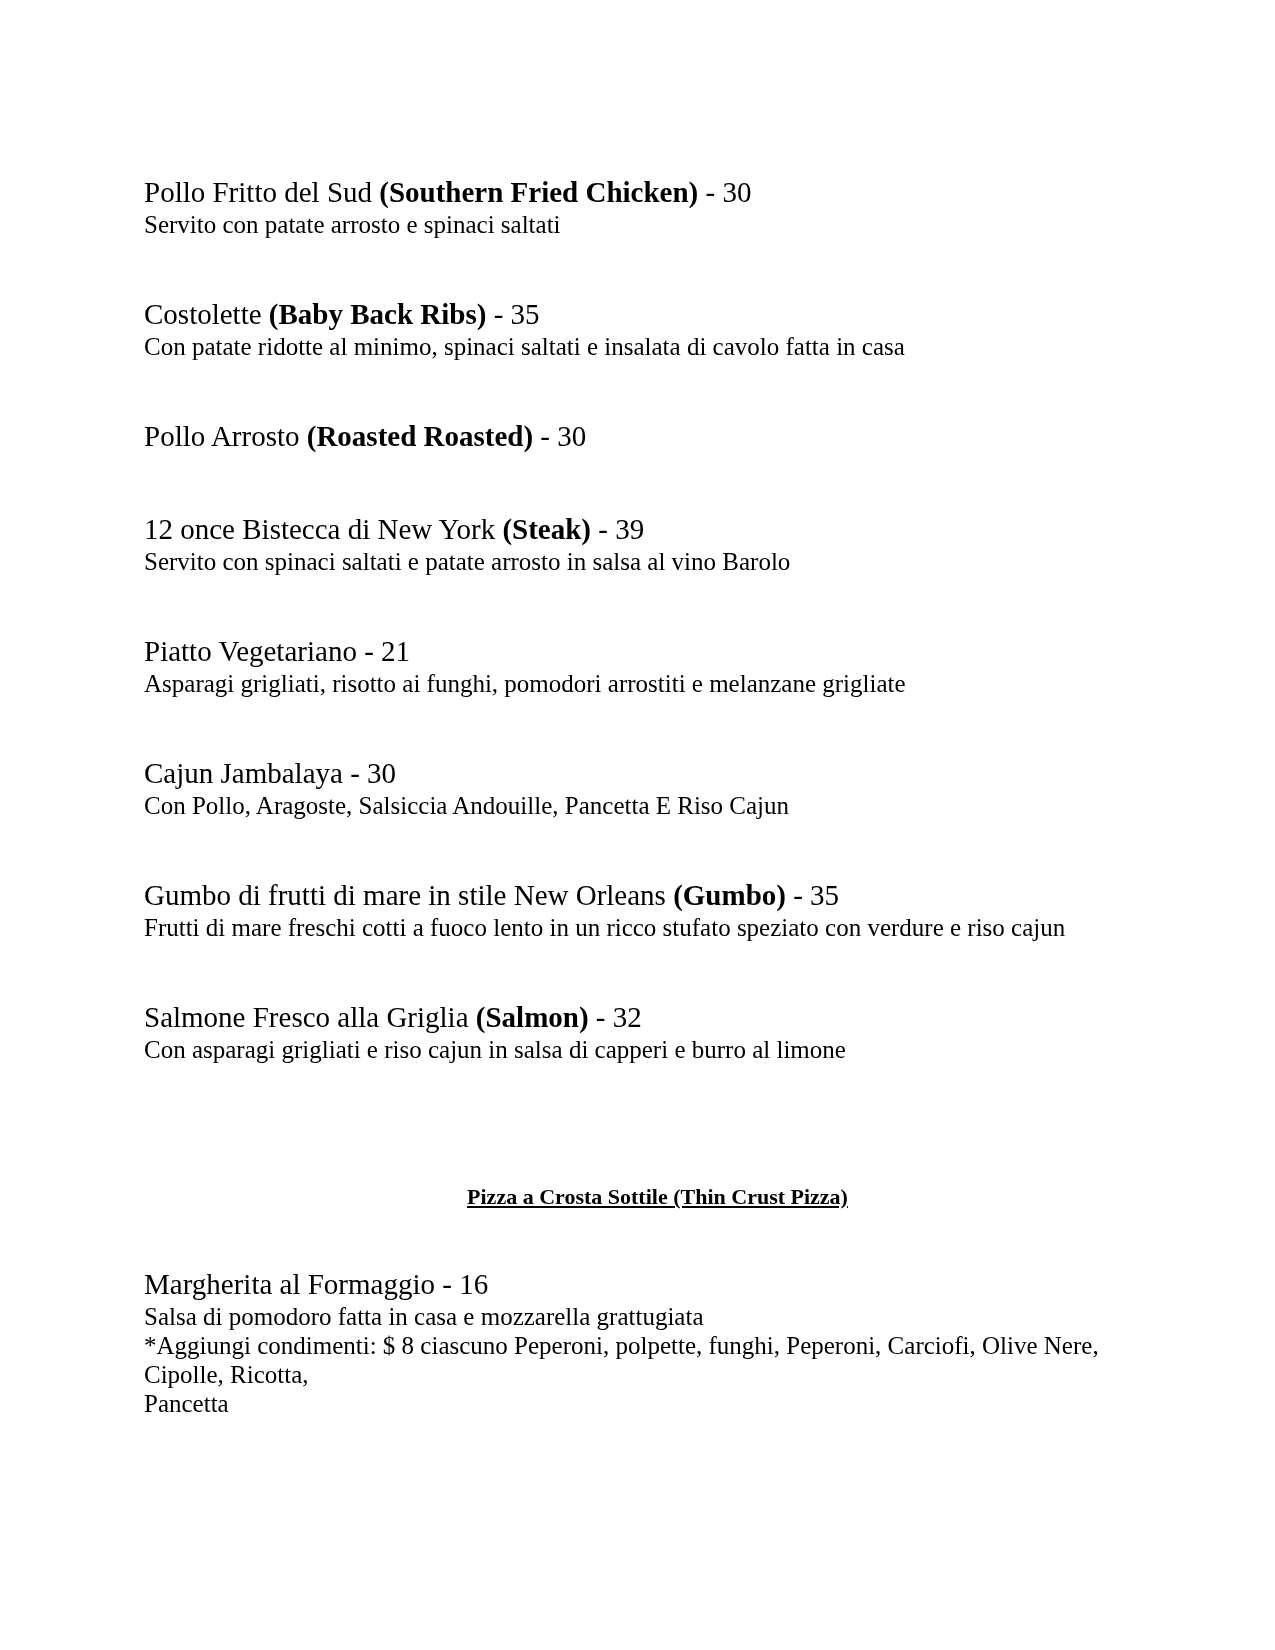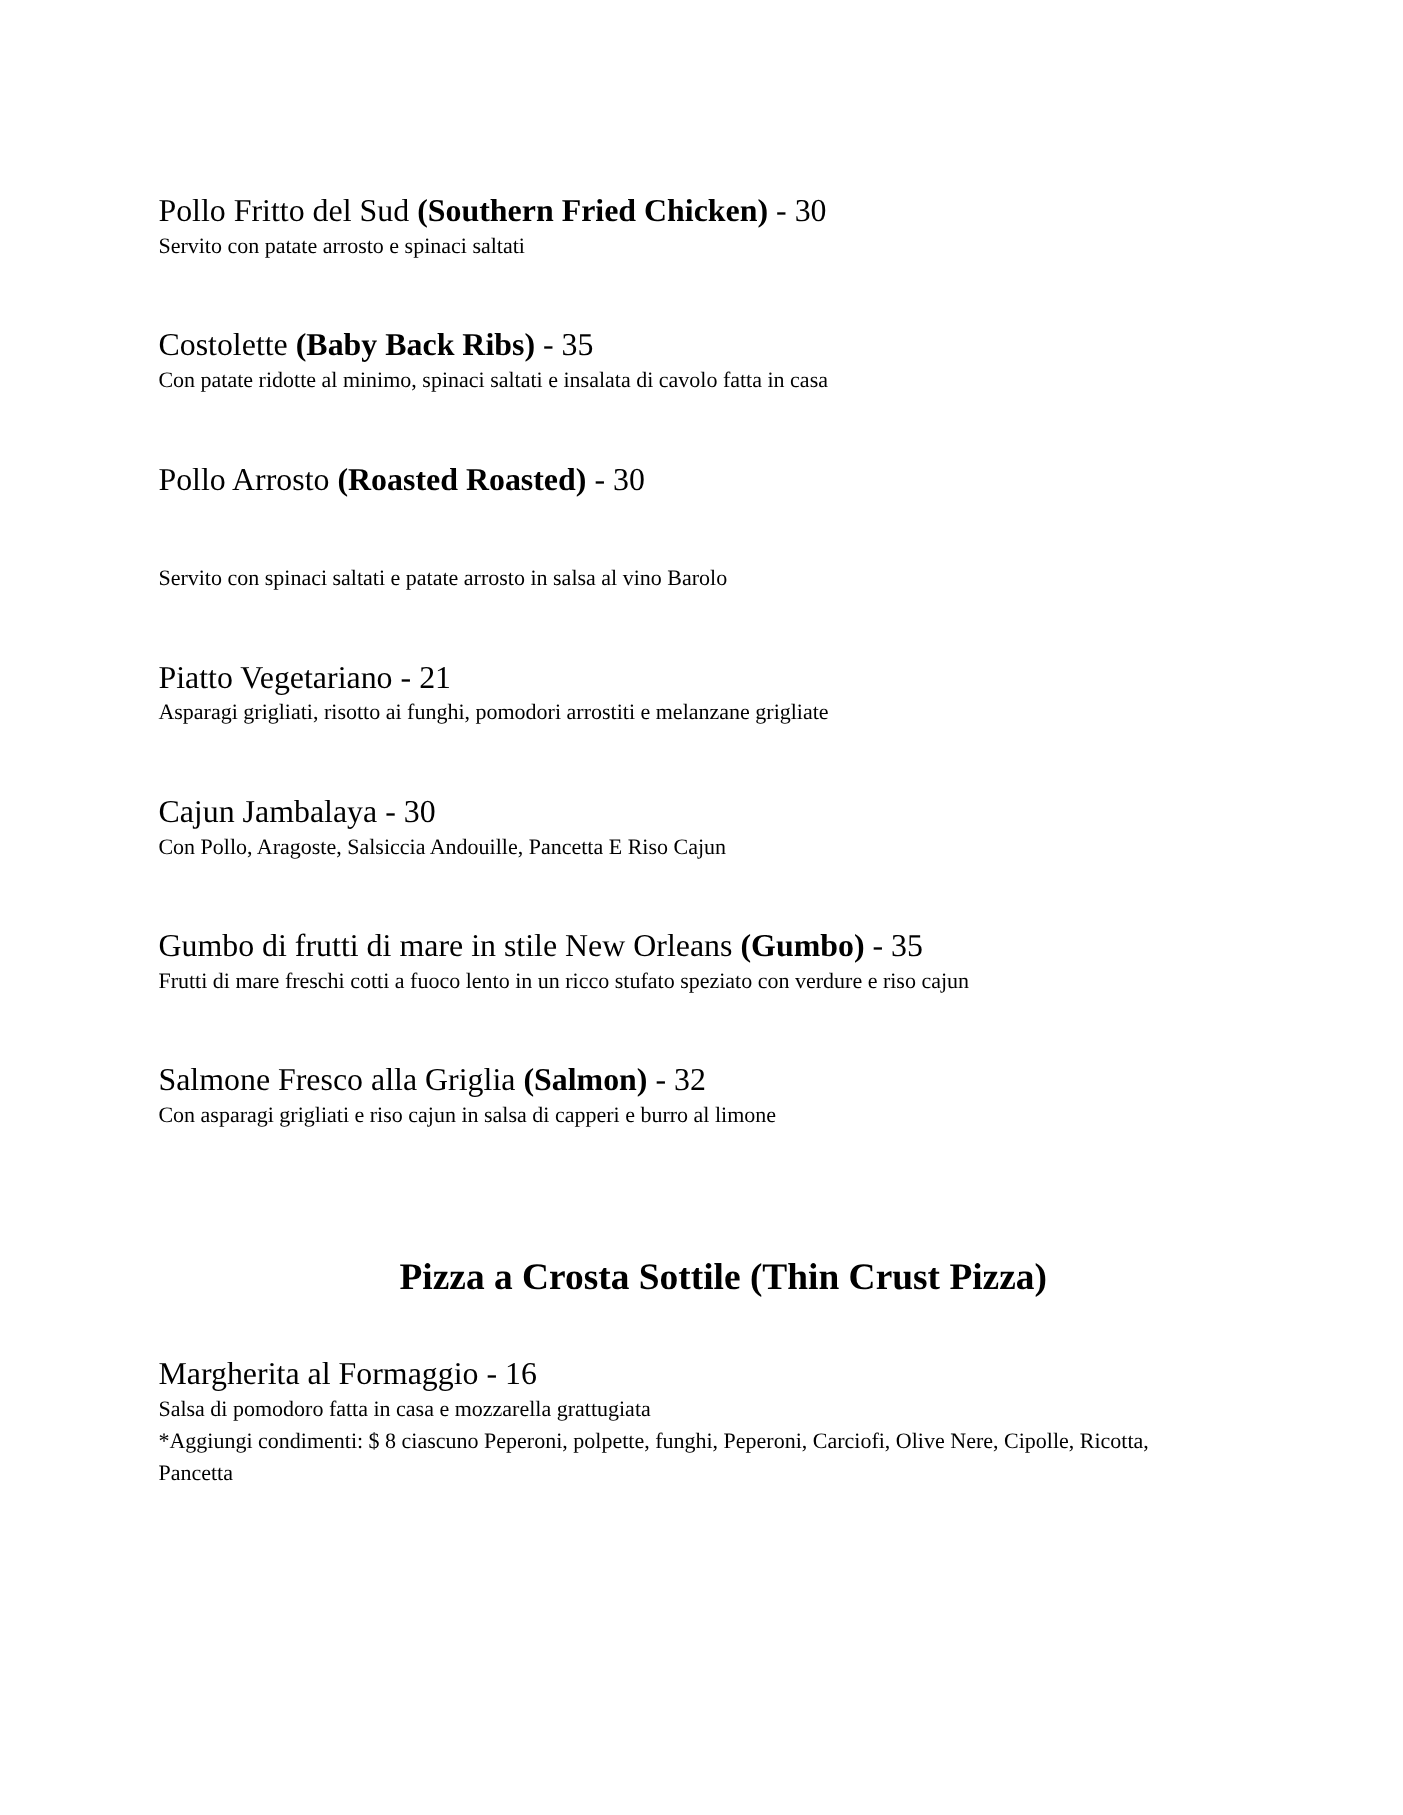--- a/index.html
+++ b/index.html
@@ -24,31 +24,32 @@
   .item-title {
     font-size: 29px;
     line-height: 35px;
     font-weight: normal;
     white-space: pre-wrap;
   }
   .item-title .bold {
     font-weight: bold;
   }
   .item-desc {
-    font-size: 20px;
+    font-size: 25px;
     line-height: 29px;
   }
   
   #main-items .menu-item:nth-child(8) {
     margin-top: 18px;
   }
   .section-heading {
-    font-size: 34px;
+    font-size: 22px;
     line-height: 44px;
     font-weight: bold;
+    text-decoration: underline;
     text-align: center;
     margin: 111px 0 48px 0;
   }
   #pizza-items .menu-item {
     margin-bottom: 15px;
   }
 </style>
 </head>
 <body>
 
@@ -66,20 +67,21 @@
     <div class="item-desc">
           <div>Con patate ridotte al minimo, spinaci saltati e insalata di cavolo fatta in casa</div>
         </div>
   </div>
 
   <div class="menu-item">
     <div class="item-title"><span>Pollo Arrosto </span><span class="bold">(Roasted Roasted)</span><span> - 30</span></div>
   </div>
 
   <div class="menu-item">
+    <div class="item-title"><span>12 once Bistecca di New York </span><span class="bold">(Steak)</span><span> - 39</span></div>
     <div class="item-desc">
           <div>Servito con spinaci saltati e patate arrosto in salsa al vino Barolo</div>
         </div>
   </div>
 
   <div class="menu-item">
     <div class="item-title"><span>Piatto Vegetariano</span><span class="bold"></span><span> - 21</span></div>
     <div class="item-desc">
           <div>Asparagi grigliati, risotto ai funghi, pomodori arrostiti e melanzane grigliate</div>
         </div>

